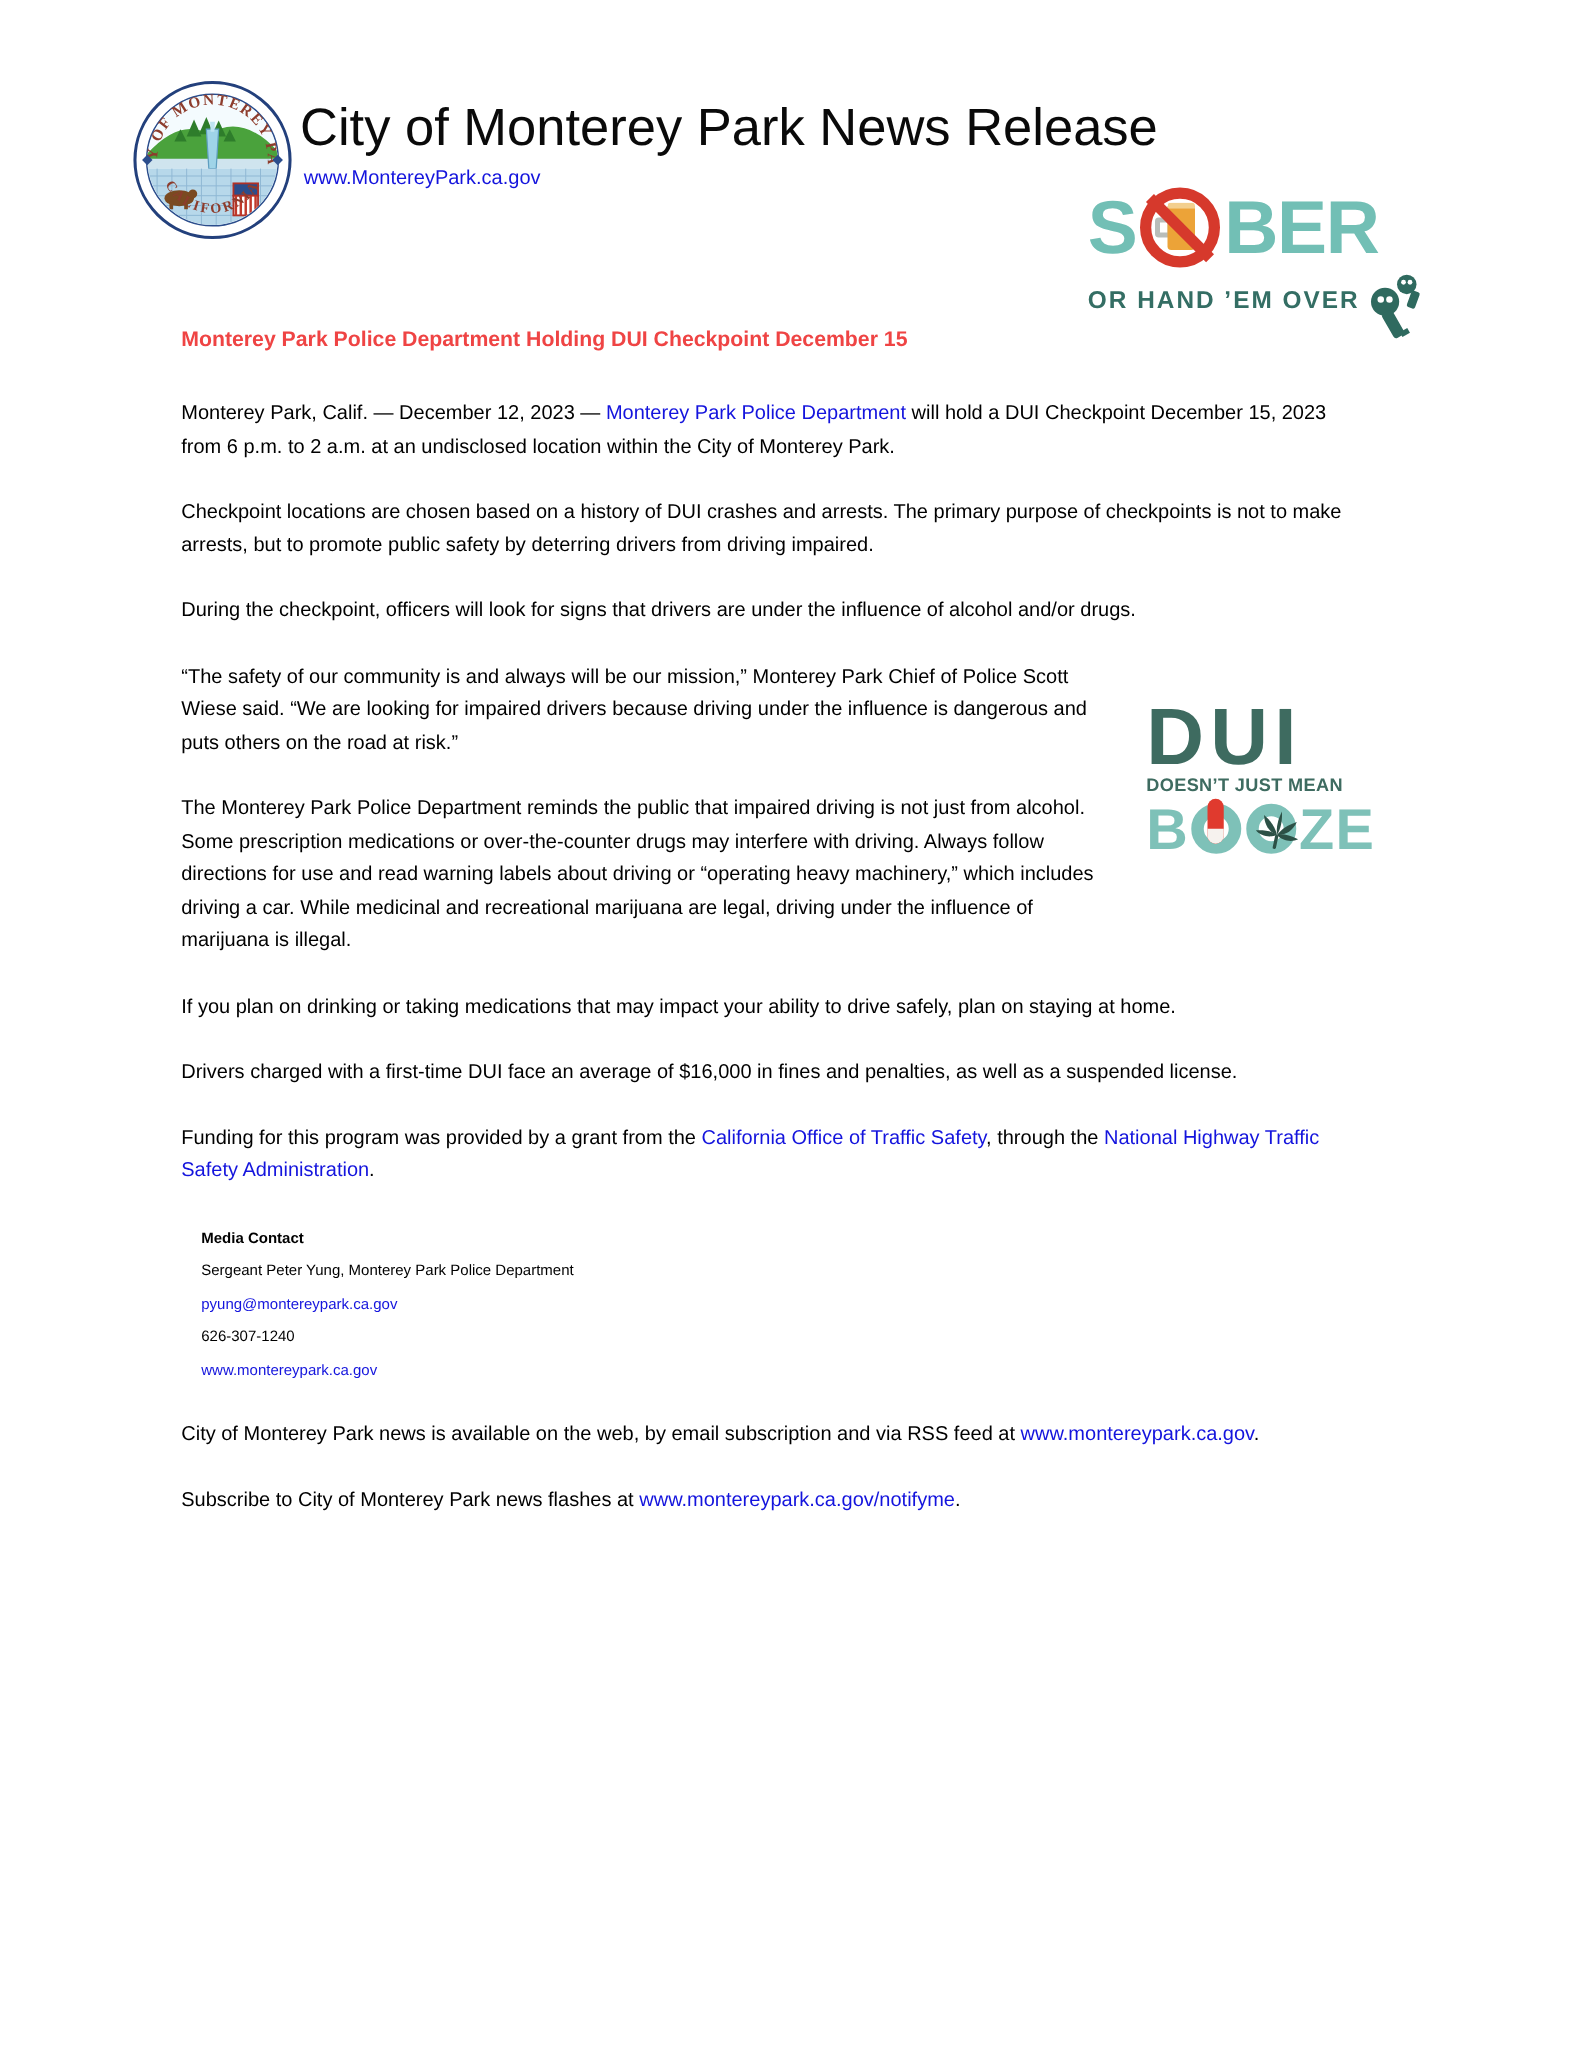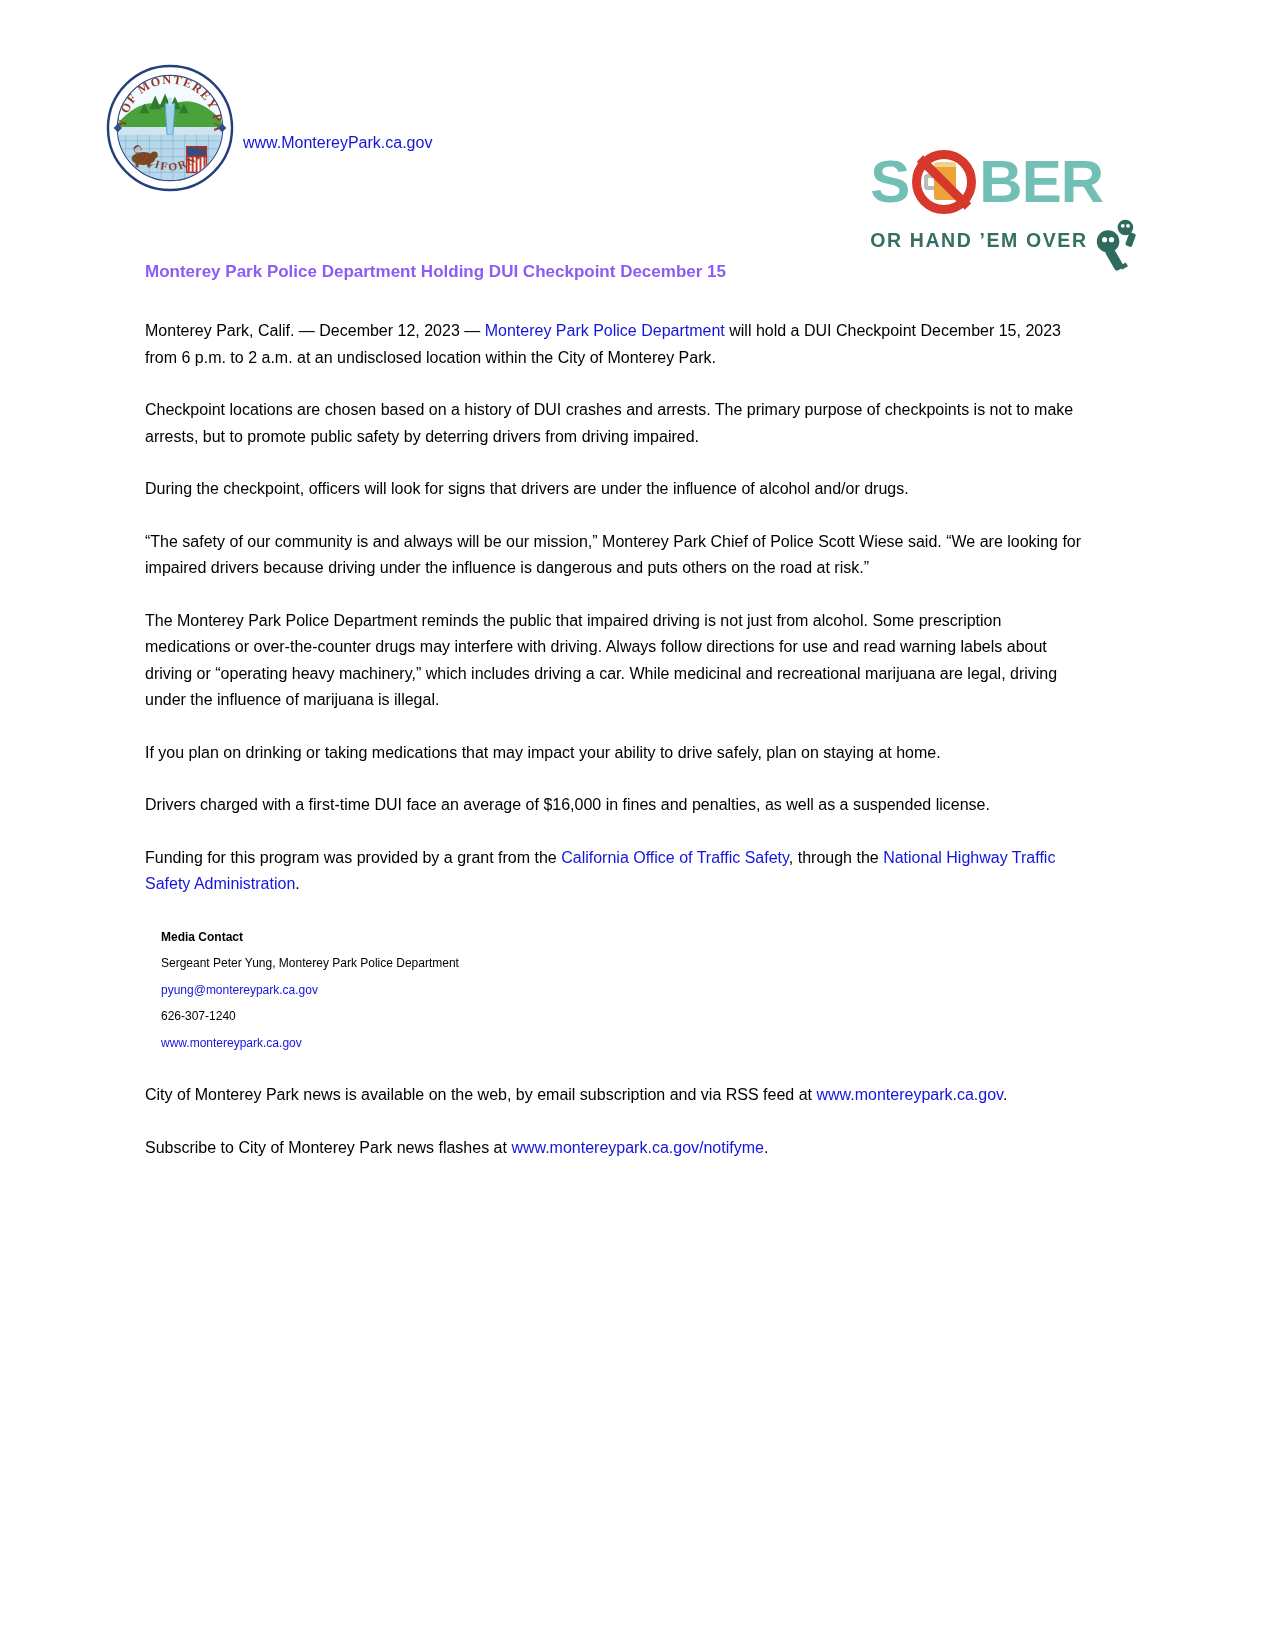--- a/index.html
+++ b/index.html
@@ -28,21 +28,21 @@
   .no-symbol{position:relative;width:64px;height:64px;margin:0 3px;flex:0 0 auto;}
   .beer-handle{position:absolute;left:12px;top:24px;width:14px;height:16px;border:4px solid #b9bdb9;border-radius:3px;background:transparent;}
   .beer-glass{position:absolute;left:22px;top:12px;width:22px;height:38px;background:#eca338;border-radius:3px;border-top:5px solid #f3cf8e;}
   .no-ring{position:absolute;inset:0;border:9px solid var(--red);border-radius:50%;}
   .no-slash{position:absolute;left:-2px;top:28px;width:68px;height:9px;background:var(--red);transform:rotate(45deg);}
   .sober-tagline{position:relative;margin-top:15px;font-size:19.5px;font-weight:bold;color:var(--teal-dark);letter-spacing:1.6px;white-space:nowrap;}
   .keys{position:absolute;right:-38px;top:-14px;width:52px;height:58px;}
 
   
   main{position:relative;padding:262px 185px 0 145px;}
-  .headline{font-size:17px;font-weight:bold;margin:0 0 36px 0;color:#8b5cf6;}
+  .headline{font-size:17px;font-weight:bold;margin:0 0 36px 0;color:#ef4444;}
   p.body-p{font-size:16px;line-height:26.5px;margin:26px 0;}
   p.body-p:first-of-type{margin-top:12px;}
 
   
   .dui-float{float:right;width:218px;height:162px;margin:30px -45px 0 22px;}
   .dui-word{font-size:64px;font-weight:bold;color:var(--dui-dark);line-height:0.95;letter-spacing:5px;}
   .dui-sub{font-size:14.5px;font-weight:bold;color:var(--dui-dark);letter-spacing:0.3px;margin-top:2px;white-space:nowrap;}
   .booze{display:flex;align-items:center;font-size:46px;font-weight:bold;color:var(--booze-teal);line-height:1;margin-top:3px;letter-spacing:1px;}
   .booze-o{position:relative;width:40px;height:40px;border:10px solid var(--booze-teal);border-radius:50%;margin:0 2px;flex:0 0 auto;}
   .pill{position:absolute;left:3px;top:-14px;width:13px;height:36px;background:#e03a2e;border-radius:7px;}
@@ -101,20 +101,21 @@
       <text font-size="12.5" font-weight="bold" fill="#8d3c2c" letter-spacing="1.4" font-family="Liberation Serif, serif">
         <textPath href="#arcTop" startOffset="50%" text-anchor="middle">CITY OF MONTEREY PARK</textPath>
       </text>
       <text font-size="11.5" font-weight="bold" fill="#8d3c2c" letter-spacing="2" font-family="Liberation Serif, serif">
         <textPath href="#arcBot" startOffset="50%" text-anchor="middle">CALIFORNIA</textPath>
       </text>
       <rect x="9" y="62" width="6" height="6" transform="rotate(45 12 65)" fill="#2b4d8c"></rect>
       <rect x="115" y="62" width="6" height="6" transform="rotate(45 118 65)" fill="#2b4d8c"></rect>
     </svg>
 
+    <h1 class="masthead-title">City of Monterey Park News Release</h1>
     <a class="lnk masthead-link">www.MontereyPark.ca.gov</a>
 
     <div class="sober">
       <div class="sober-word">
         <span>S</span>
         <span class="no-symbol">
           <span class="beer-handle"></span>
           <span class="beer-glass"></span>
           <span class="no-ring"></span>
           <span class="no-slash"></span>
@@ -144,20 +145,43 @@
 
     <h2 class="headline">Monterey Park Police Department Holding DUI Checkpoint December 15</h2>
 
     <p class="body-p"><span>Monterey Park, Calif. — December 12, 2023 — </span><a class="lnk">Monterey Park Police Department</a><span> will hold a DUI Checkpoint December 15, 2023 from 6 p.m. to 2 a.m. at an undisclosed location within the City of Monterey Park.</span></p>
 
     <p class="body-p">Checkpoint locations are chosen based on a history of DUI crashes and arrests. The primary purpose of checkpoints is not to make arrests, but to promote public safety by deterring drivers from driving impaired.</p>
 
     <p class="body-p">During the checkpoint, officers will look for signs that drivers are under the influence of alcohol and/or drugs.</p>
 
 
+    <div class="dui-float">
+      <div class="dui-word">DUI</div>
+      <div class="dui-sub">DOESN’T JUST MEAN</div>
+      <div class="booze">
+        <span>B</span>
+        <span class="booze-o">
+            <span class="pill"></span>
+          </span>
+        <span class="booze-o">
+          <svg class="leaf" viewBox="0 0 48 48">
+            <g fill="#2c5046" transform="rotate(12 24 24)">
+              <path d="M24,6 C26,14 26,20 24,26 C22,20 22,14 24,6 Z"></path>
+              <path d="M10,12 C17,16 21,20 24,26 C17,25 12,20 10,12 Z"></path>
+              <path d="M38,12 C31,16 27,20 24,26 C31,25 36,20 38,12 Z"></path>
+              <path d="M6,26 C14,24 20,24 24,26 C19,30 11,30 6,26 Z"></path>
+              <path d="M42,26 C34,24 28,24 24,26 C29,30 37,30 42,26 Z"></path>
+              <rect x="22.6" y="26" width="2.8" height="12" rx="1.2"></rect>
+            </g>
+          </svg>
+        </span>
+        <span>ZE</span>
+      </div>
+    </div>
 
     <p class="body-p">“The safety of our community is and always will be our mission,” Monterey Park Chief of Police Scott Wiese said. “We are looking for impaired drivers because driving under the influence is dangerous and puts others on the road at risk.”</p>
 
     <p class="body-p">The Monterey Park Police Department reminds the public that impaired driving is not just from alcohol. Some prescription medications or over-the-counter drugs may interfere with driving. Always follow directions for use and read warning labels about driving or “operating heavy machinery,” which includes driving a car. While medicinal and recreational marijuana are legal, driving under the influence of marijuana is illegal.</p>
 
     <p class="body-p">If you plan on drinking or taking medications that may impact your ability to drive safely, plan on staying at home.</p>
 
     <p class="body-p">Drivers charged with a first-time DUI face an average of $16,000 in fines and penalties, as well as a suspended license.</p>
 
     <p class="body-p"><span>Funding for this program was provided by a grant from the </span><a class="lnk">California Office of Traffic Safety</a><span>, through the </span><a class="lnk">National Highway Traffic Safety Administration</a><span>.</span></p>

